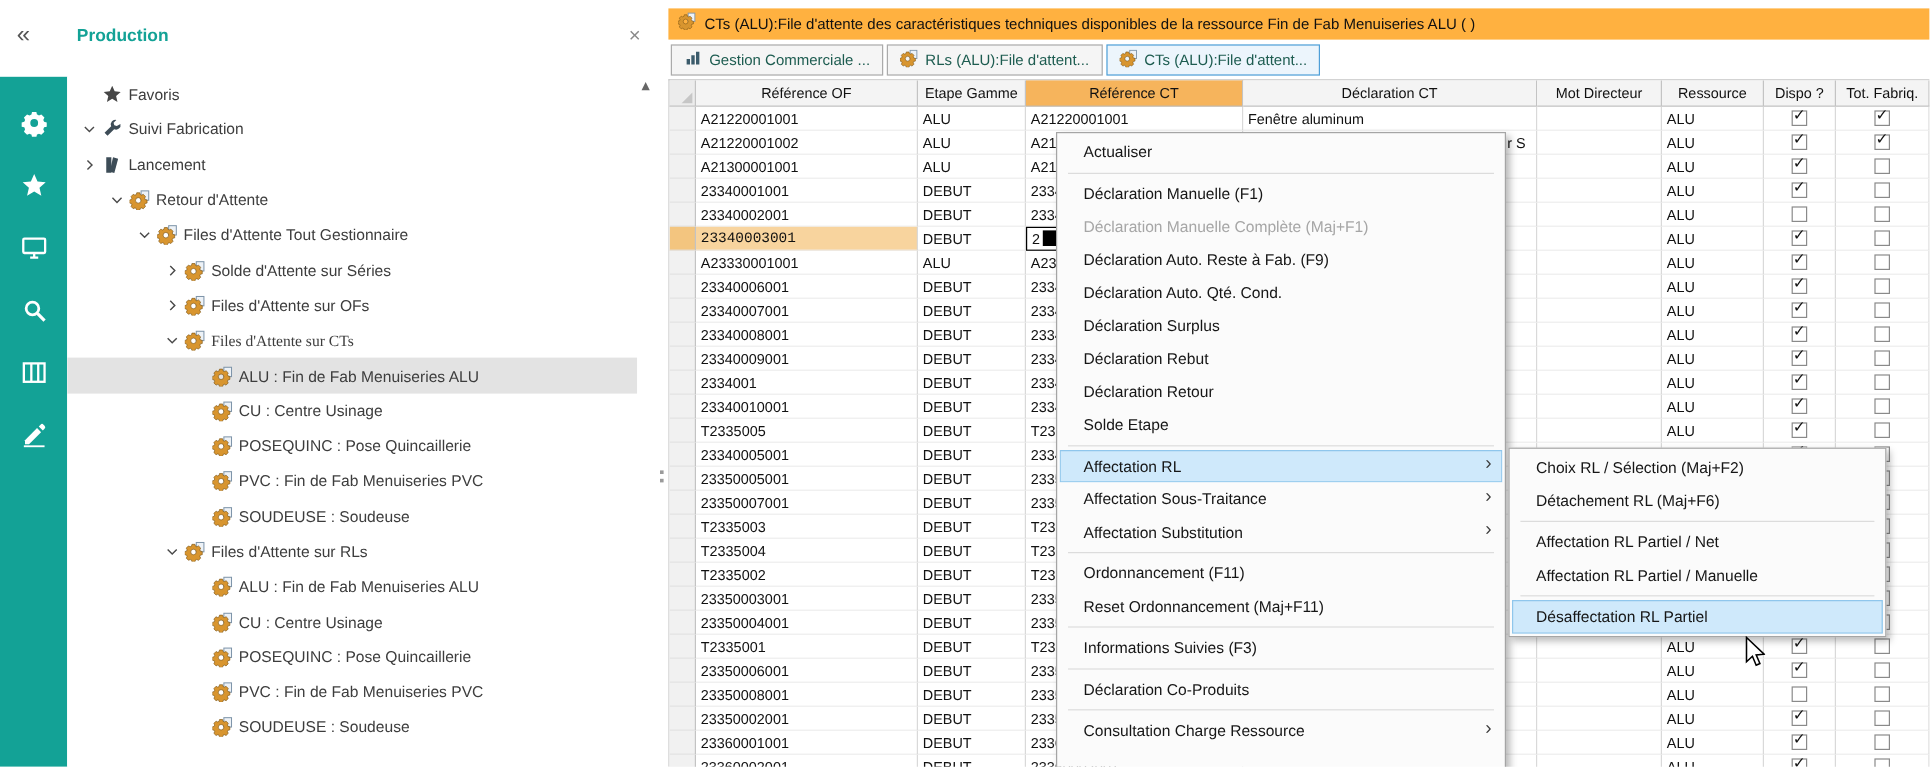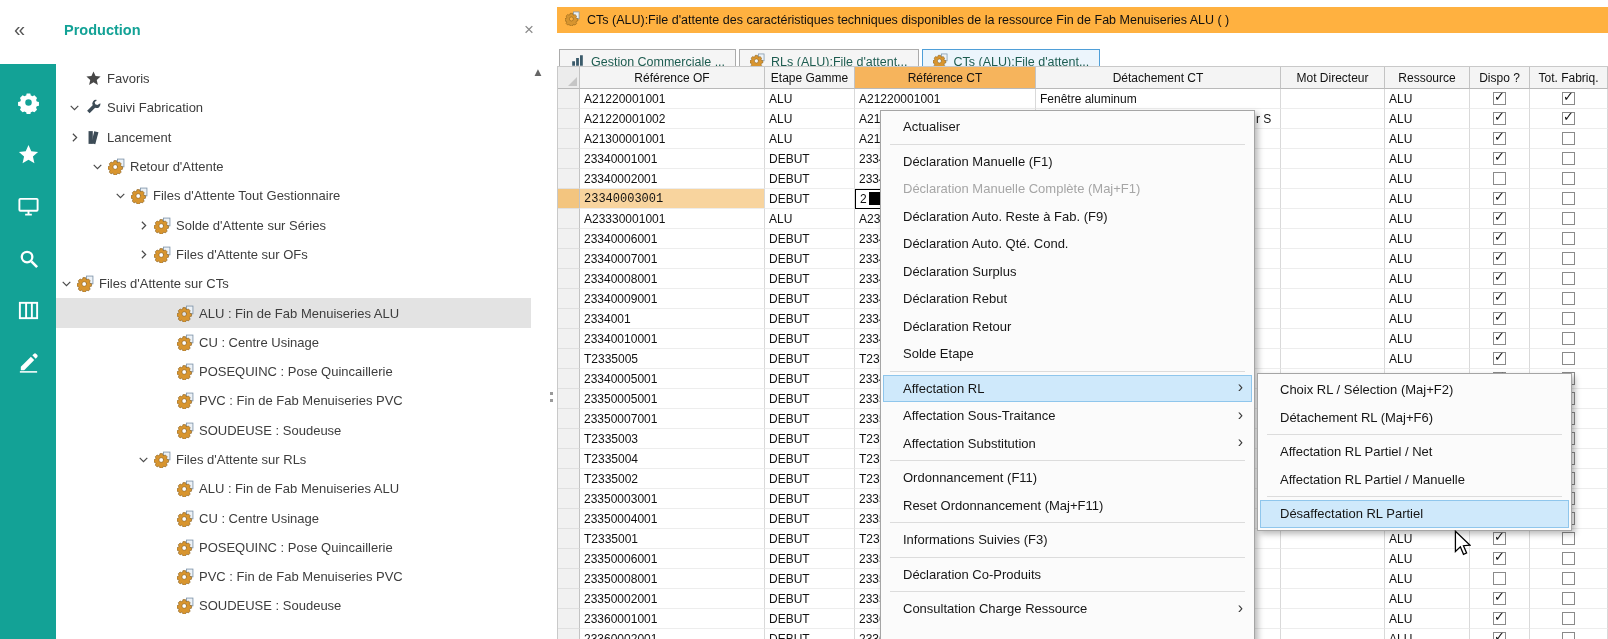--- a/index.html
+++ b/index.html
@@ -32,21 +32,21 @@
   .splitter .dot { width:3px; height:3px; background:#9a9a9a; margin:0 auto 4px; }
   .splitter .dots { padding-top:392px; }
 
   
   .main { position:absolute; left:557px; top:0; width:1051px; height:639px; }
   .titlebar { position:absolute; left:0; top:7px; width:1051px; height:26px; background:var(--orange-bar);
               display:flex; align-items:center; padding:0 8px; gap:7px; }
   .titlebar svg { width:15px; height:15px; flex:none; }
   .ttext { font-size:12.5px; color:#101010; white-space:nowrap; overflow:hidden; }
 
-  .tabbar { position:absolute; left:2px; top:37px; height:26px; display:flex; gap:3px;margin-top:12px; }
+  .tabbar { position:absolute; left:2px; top:37px; height:26px; display:flex; gap:3px; }
   .tab { display:flex; align-items:center; gap:6px; padding:0 10px; border:1px solid #ababab; background:#f5f5f5;
          font-size:12.5px; color:var(--tab-text); white-space:nowrap; }
   .tab.active { border-color:var(--tab-active-border); background:#ecf5fc; }
   .tab svg { width:15px; height:15px; }
 
   
   .grid { position:absolute; left:0; top:66px; width:1051px; height:573px; border-left:1px solid #c9c9c9; border-top:1px solid #c9c9c9; background:#fff; }
   .ghead { display:flex; height:22px; }
   .hcell { flex:none; background:#f4f4f4; border-right:1px solid #c3c3c3; border-bottom:1px solid #b9b9b9;
            font-size:12px; color:#111; display:flex; align-items:center; justify-content:center;
@@ -226,21 +226,21 @@
         <span class="t-icon">
           <svg viewBox="0 0 24 24">
             <rect x="13.5" y="1.5" width="9" height="11" fill="#edf2f7" stroke="#7e94a9" stroke-width="1.2"></rect>
             <g transform="translate(-1.2 1.3) scale(0.95)">
               <path d="M10.1 2.5h3.8l.5 2.2c.6.2 1.2.4 1.7.8l2.1-1 2.7 2.7-1 2.1c.3.5.6 1.1.7 1.7l2.3.5v3.8l-2.3.5c-.2.6-.4 1.2-.7 1.7l1 2.1-2.7 2.7-2.1-1c-.5.3-1.1.6-1.7.8l-.5 2.2h-3.8l-.5-2.2a8.2 8.2 0 0 1-1.7-.8l-2.1 1-2.7-2.7 1-2.1a8.2 8.2 0 0 1-.7-1.7l-2.3-.5v-3.8l2.3-.5c.2-.6.4-1.2.7-1.7l-1-2.1 2.7-2.7 2.1 1c.5-.3 1.1-.6 1.7-.8l.5-2.2zM12 8.6a3.4 3.4 0 1 0 0 6.8 3.4 3.4 0 0 0 0-6.8z" fill="#d8952f" stroke="#7c5516" stroke-width="0.8" fill-rule="evenodd"></path>
             </g>
           </svg>
         </span>
         <span>Files d'Attente sur OFs</span>
       </div>
-      <div class="titem" style="">
+      <div class="titem" style="padding-left: 77px; font-family: Liberation Serif, serif;">
         <span class="t-arrow">
           <svg viewBox="0 0 24 24">
             <path fill="none" stroke="#4a4a4a" stroke-width="2.2" d="M5 9l7 7 7-7"></path>
           </svg>
         </span>
         <span class="t-icon">
           <svg viewBox="0 0 24 24">
             <rect x="13.5" y="1.5" width="9" height="11" fill="#edf2f7" stroke="#7e94a9" stroke-width="1.2"></rect>
             <g transform="translate(-1.2 1.3) scale(0.95)">
               <path d="M10.1 2.5h3.8l.5 2.2c.6.2 1.2.4 1.7.8l2.1-1 2.7 2.7-1 2.1c.3.5.6 1.1.7 1.7l2.3.5v3.8l-2.3.5c-.2.6-.4 1.2-.7 1.7l1 2.1-2.7 2.7-2.1-1c-.5.3-1.1.6-1.7.8l-.5 2.2h-3.8l-.5-2.2a8.2 8.2 0 0 1-1.7-.8l-2.1 1-2.7-2.7 1-2.1a8.2 8.2 0 0 1-.7-1.7l-2.3-.5v-3.8l2.3-.5c.2-.6.4-1.2.7-1.7l-1-2.1 2.7-2.7 2.1 1c.5-.3 1.1-.6 1.7-.8l.5-2.2zM12 8.6a3.4 3.4 0 1 0 0 6.8 3.4 3.4 0 0 0 0-6.8z" fill="#d8952f" stroke="#7c5516" stroke-width="0.8" fill-rule="evenodd"></path>
@@ -439,21 +439,21 @@
           <div class="hcell" style="width: 185px;">
             <span>Référence OF</span>
           </div>
           <div class="hcell" style="width: 90px;">
             <span>Etape Gamme</span>
           </div>
           <div class="hcell sorted" style="width: 181px;">
             <span>Référence CT</span>
           </div>
           <div class="hcell" style="width: 245px;">
-            <span>Détachement CT</span>
+            <span>Déclaration CT</span>
           </div>
           <div class="hcell" style="width: 104px;">
             <span>Mot Directeur</span>
           </div>
           <div class="hcell" style="width: 85px;">
             <span>Ressource</span>
           </div>
           <div class="hcell" style="width: 60px;">
             <span>Dispo ?</span>
           </div>

